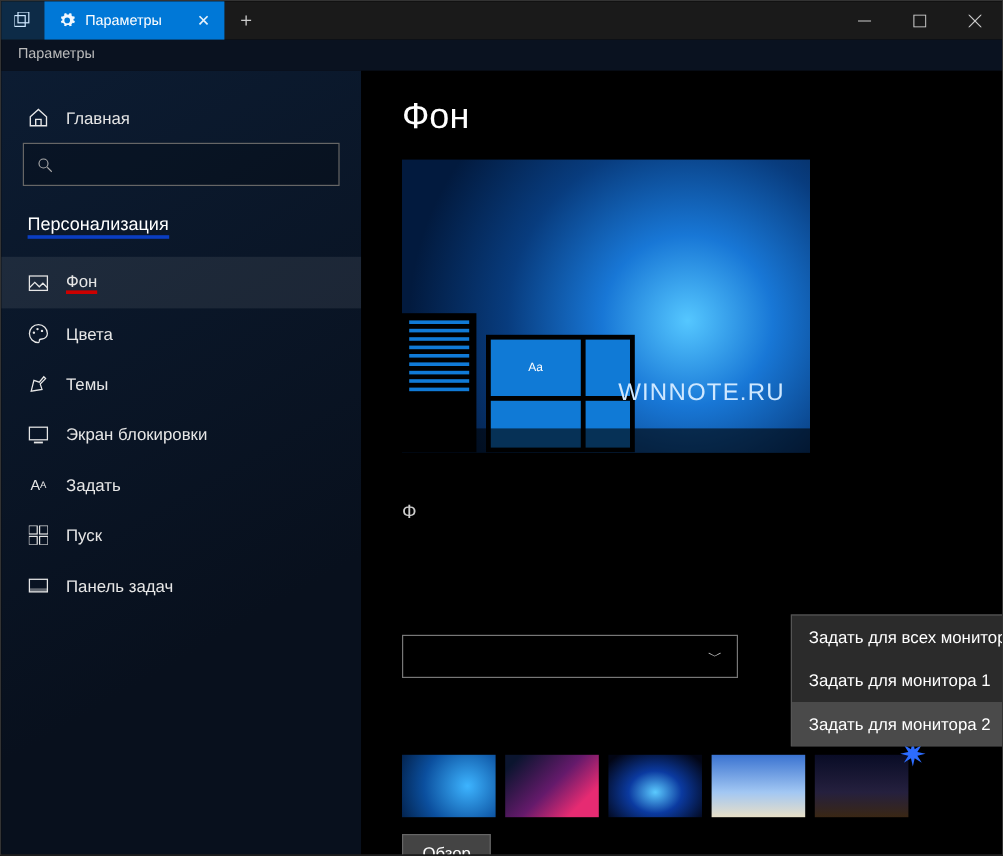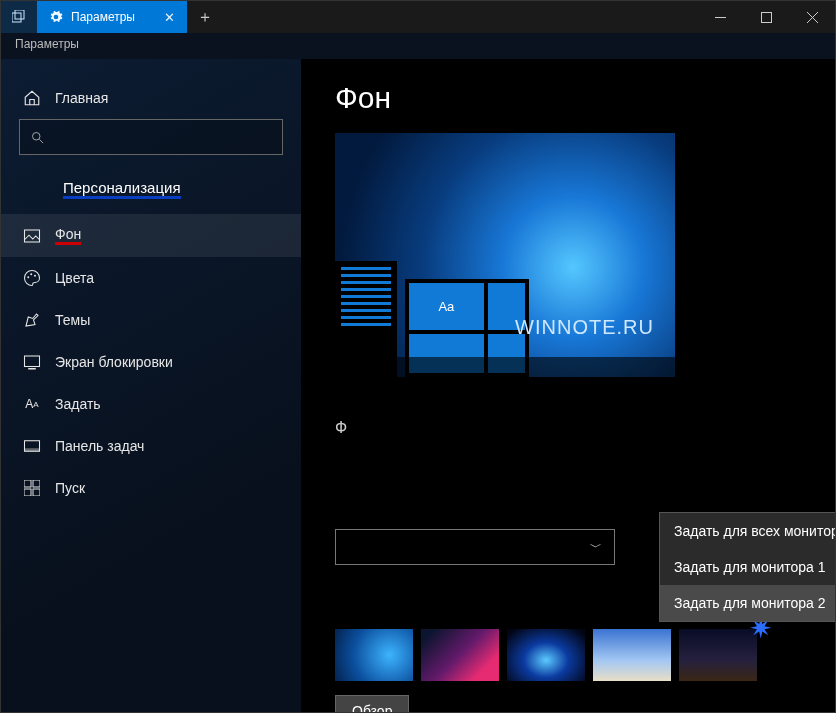--- a/index.html
+++ b/index.html
@@ -55,21 +55,21 @@
       display: flex; align-items: center; padding: 0 10px;
     }
     .search-box input {
       flex: 1; background: none; border: 0; outline: 0;
       color: #ccc; font-size: 14px;
     }
     .section-label {
       padding: 10px 22px 6px 22px; font-size: 15px; color: #fff;
       display:inline-block;
     }
-    .underline-blue { border-bottom: 3px solid #0a3ec2; margin-left: 40px; }
+    .underline-blue { border-bottom: 3px solid #0a3ec2; }
     .underline-red { border-bottom: 3px solid #c00; }
     .content {
       flex: 1; background: #000; padding: 22px 0 0 34px; position: relative; overflow:hidden;
     }
     .content h1 { font-weight: 300; font-size: 30px; margin-bottom: 18px; }
     .preview {
       width: 340px; height: 244px; position: relative; overflow: hidden;
       background: radial-gradient(circle at 70% 55%, #55c7ff 0%, #1877d6 26%, #083c7e 55%, #021a3e 85%);
     }
     .preview-watermark {
@@ -78,21 +78,21 @@
     }
     .preview-win {
       position:absolute; left:0; bottom:0; width:62px; height:116px; background:#000;
       display:flex; flex-direction:column; gap:4px; padding:6px;
     }
     .preview-win span{ height:3px; background:#107ad6;}
     .preview-start {
       position:absolute; left:70px; bottom:0; width:124px; height:98px; background:#000;
       display:grid; grid-template-columns: 2fr 1fr; grid-template-rows: 1.2fr 1fr; gap:4px; padding:4px;
     }
-    .tile{ background:#107ad6; display:flex; align-items:center; justify-content:center; font-size:13px;}
+    .tile{ background:#107ad6; display:flex; align-items:center; justify-content:center; font-size:10px;}
     .preview-bar{position:absolute; bottom:0; left:0; right:0; height:20px; background:rgba(0,0,0,.6);}
     .dropdown-row{ margin-top:36px; display:flex; align-items:flex-start; gap:0;}
     .drop-letter{ font-size:16px; color:#ccc; margin-top:6px; margin-right:10px;}
     .dropdown {
       width: 280px; height: 36px; border: 1px solid #777; 
       display: flex; align-items: center; justify-content: space-between;
       padding: 0 12px; font-size: 14px; color:#ccc;
       position:absolute; left:34px; top:470px;
     }
     .chevron { font-size:12px;}
@@ -225,37 +225,37 @@
           </svg>
         </span>
       <span>Экран блокировки</span>
     </div>
     <div class="side-row">
       <span class="side-icon" style="font-size:12px;color:#e6e6e6">A<span style="font-size:8px">A</span></span>
       <span>Задать</span>
     </div>
     <div class="side-row">
       <span class="side-icon">
-          <svg width="18" height="18" viewBox="0 0 24 24">
-            <rect x="2" y="5" width="20" height="14" fill="none" stroke="#e6e6e6" stroke-width="1.4"></rect>
-            <rect x="2" y="15" width="20" height="4" fill="#e6e6e6" opacity=".4"></rect>
-          </svg>
-        </span>
-      <span>Панель задач</span>
-    </div>
-    <div class="side-row">
-      <span class="side-icon">
           <svg width="16" height="16" viewBox="0 0 16 16">
             <rect x="0" y="0" width="7" height="7" fill="none" stroke="#e6e6e6"></rect>
             <rect x="9" y="0" width="7" height="7" fill="none" stroke="#e6e6e6"></rect>
             <rect x="0" y="9" width="7" height="7" fill="none" stroke="#e6e6e6"></rect>
             <rect x="9" y="9" width="7" height="7" fill="none" stroke="#e6e6e6"></rect>
           </svg>
         </span>
       <span>Пуск</span>
+    </div>
+    <div class="side-row">
+      <span class="side-icon">
+          <svg width="18" height="18" viewBox="0 0 24 24">
+            <rect x="2" y="5" width="20" height="14" fill="none" stroke="#e6e6e6" stroke-width="1.4"></rect>
+            <rect x="2" y="15" width="20" height="4" fill="#e6e6e6" opacity=".4"></rect>
+          </svg>
+        </span>
+      <span>Панель задач</span>
     </div>
   </div>
 
   <div class="content">
     <h1>Фон</h1>
 
     <div class="preview">
       <div class="preview-win">
         <span></span>
           <span></span>

